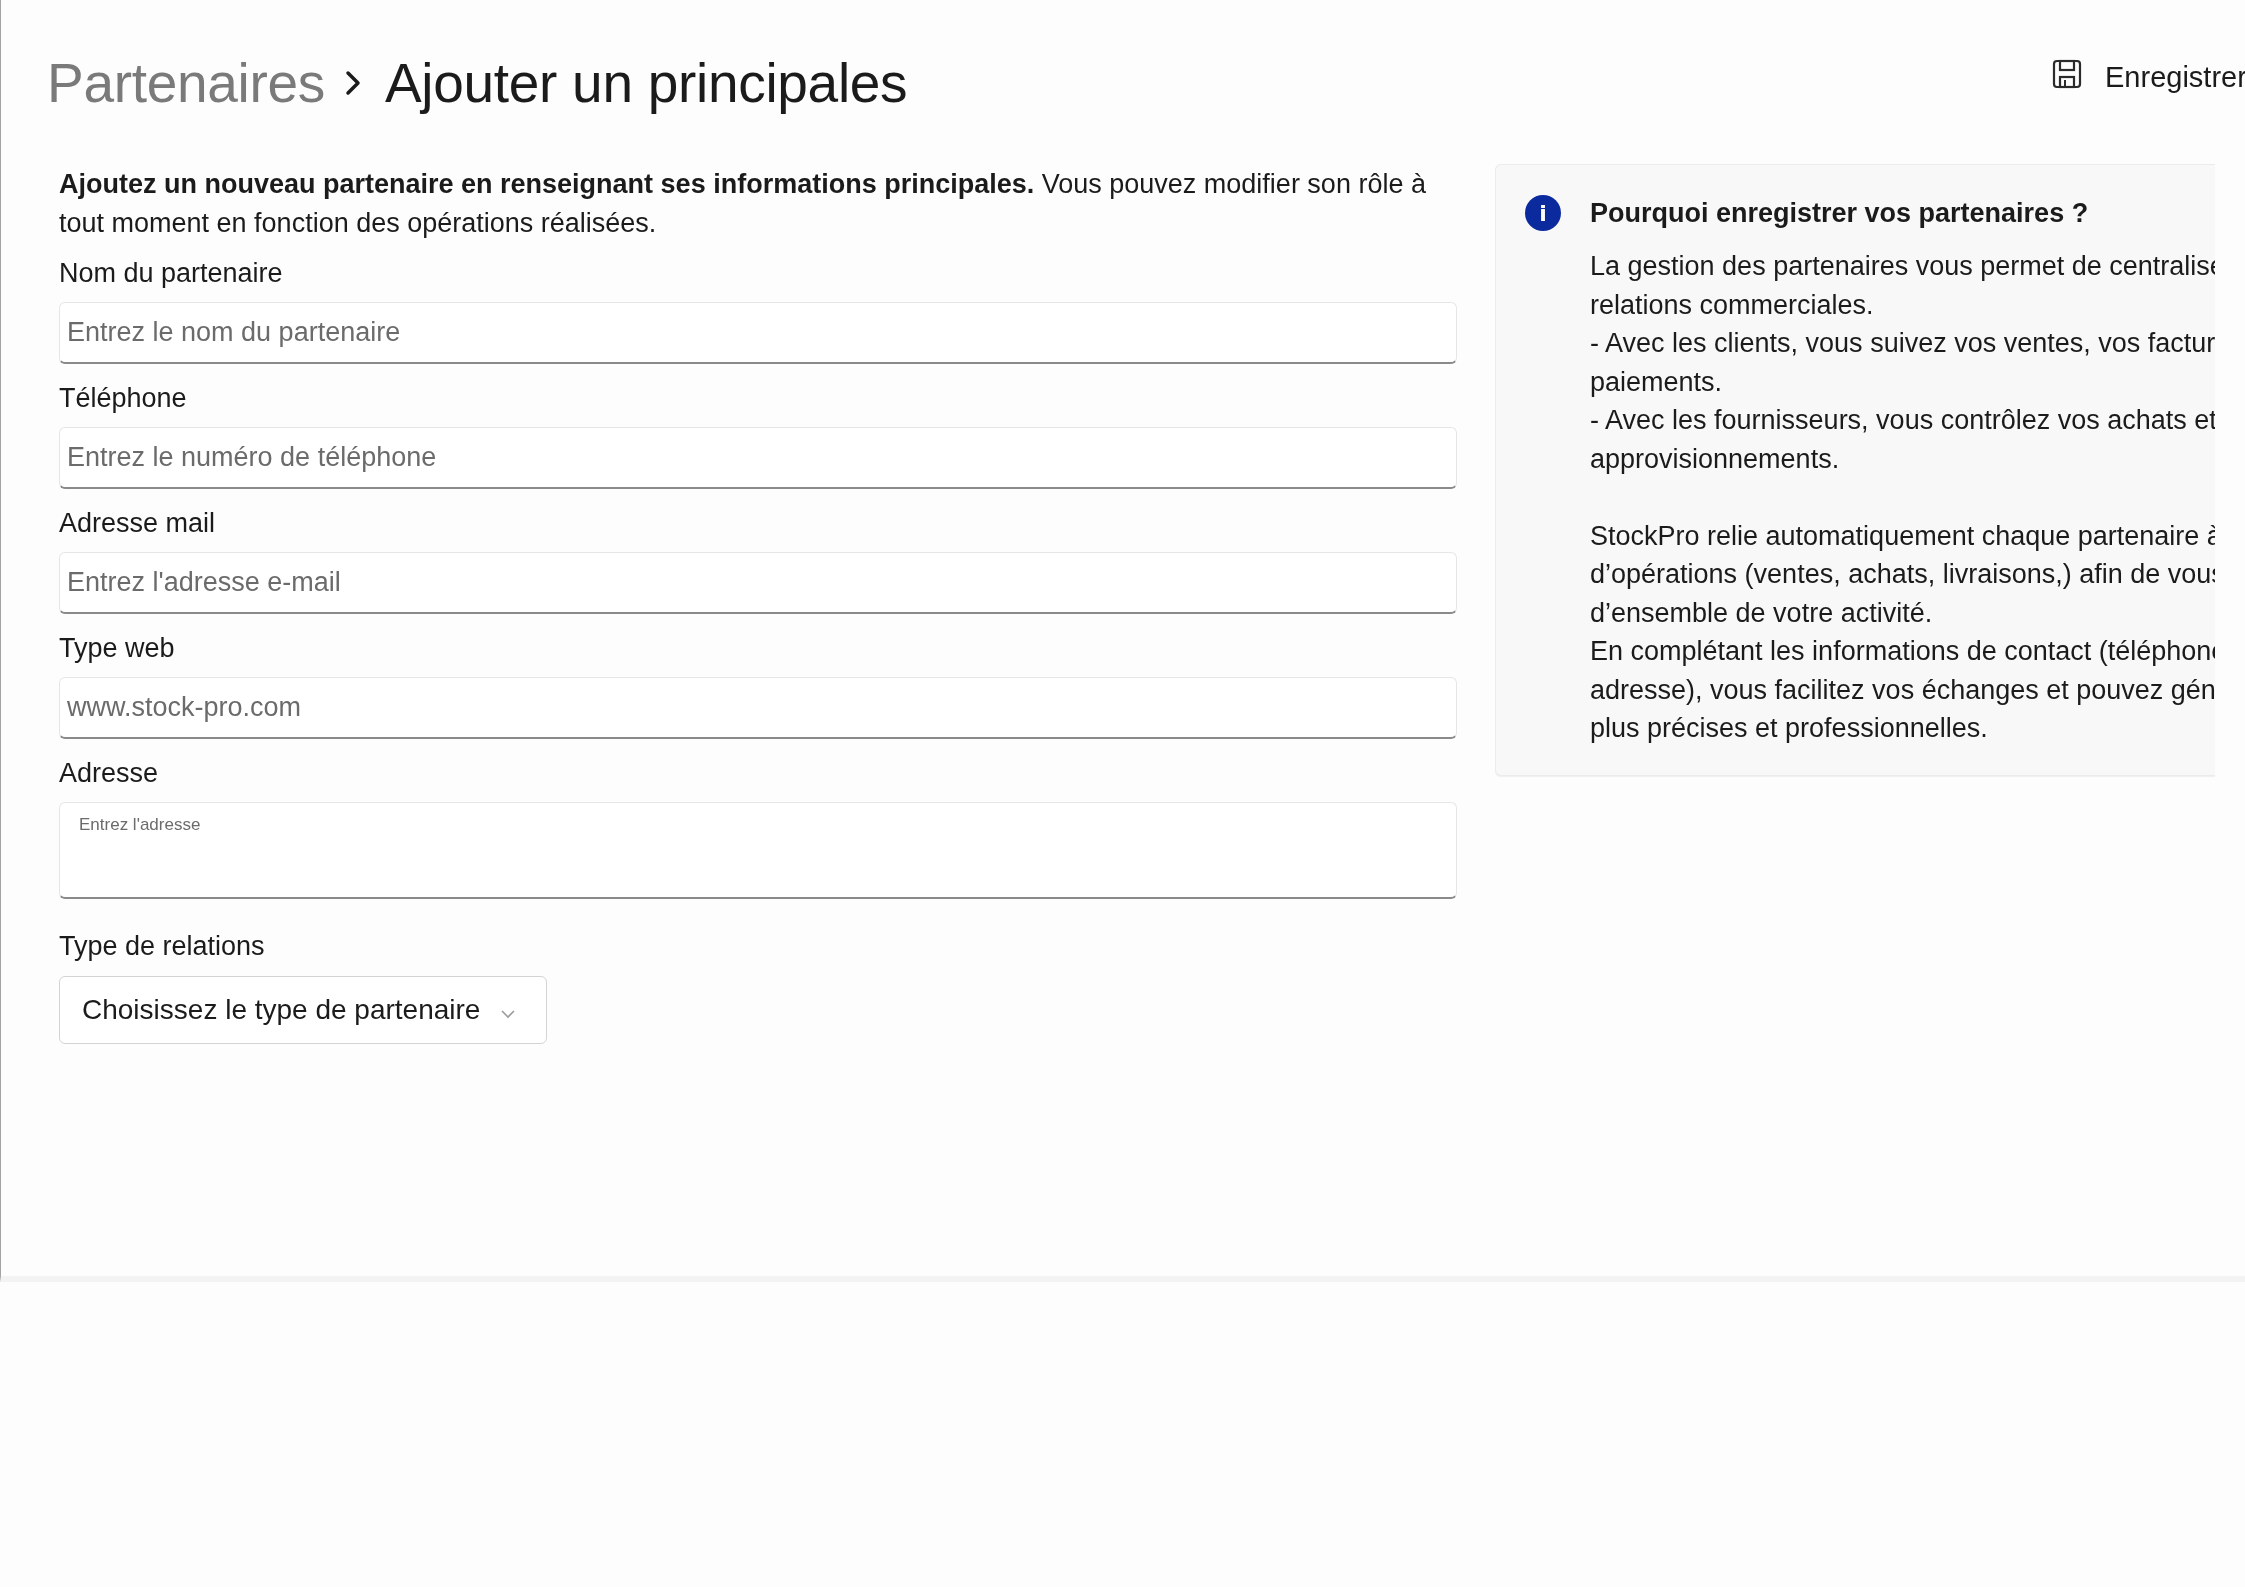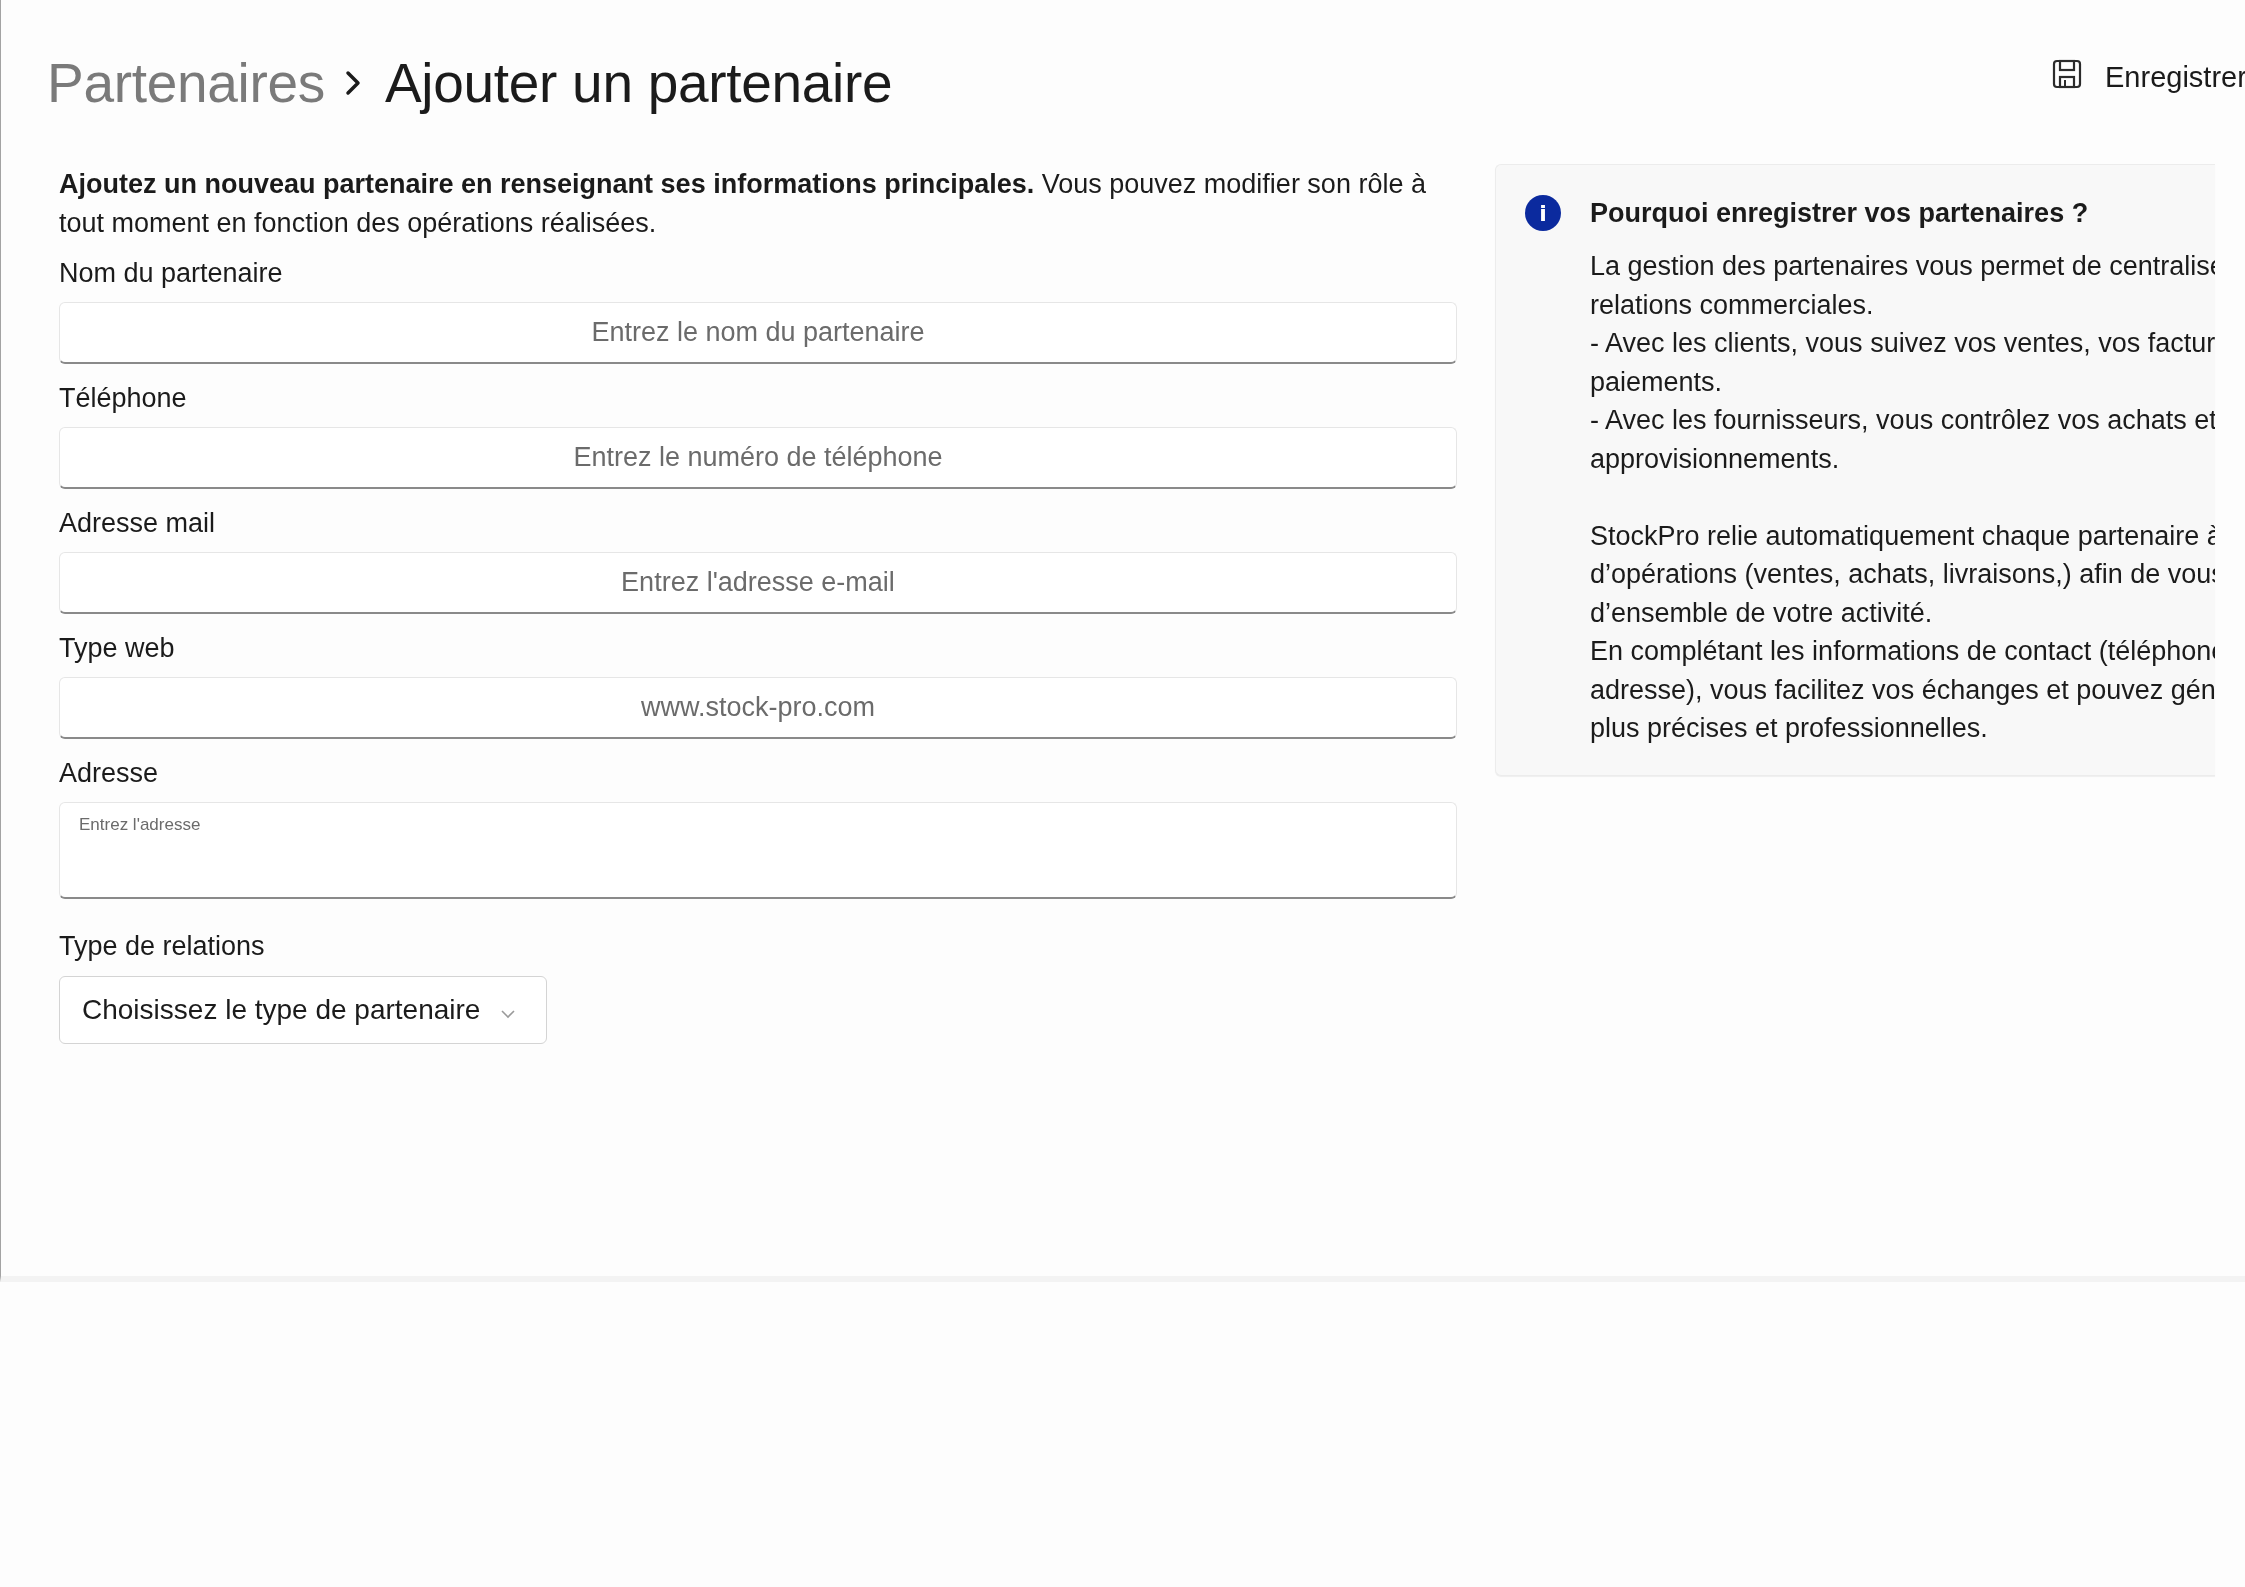--- a/index.html
+++ b/index.html
@@ -44,24 +44,23 @@
   .intro b { font-weight: bold; }
   .field-label {
     font-size: 27px; line-height: 34px; color: #1b1b1b;
     margin-top: 17px; margin-bottom: 12px;
   }
   .field-label.first { margin-top: 13px; }
   .text-input {
     display: block; width: 1398px; height: 62px;
     border: 1px solid #e6e6e6; border-bottom: 2px solid #8a8a8a;
     border-radius: 6px; background: #ffffff;
-    padding: 0 19px;
+    padding: 0 7px;
     font-family: inherit; font-size: 27px; color: #1b1b1b;
     outline: none;
-    text-align: center;
   }
   .text-input::placeholder { color: #6b6b6b; }
   .text-area {
     display: block; width: 1398px; height: 97px;
     border: 1px solid #e6e6e6; border-bottom: 2px solid #8a8a8a;
     border-radius: 6px; background: #ffffff;
     padding: 12px 19px;
     font-family: inherit; font-size: 17px; color: #1b1b1b;
     resize: none; outline: none;
   }
@@ -108,21 +107,21 @@
 
 <div class="page">
 
   <div class="breadcrumb">
     <span class="crumb-parent">Partenaires</span>
     <span class="crumb-sep">
       <svg viewBox="0 0 22 36">
           <path d="M5 8 L15 18 L5 28" fill="none" stroke="#1b1b1b" stroke-width="3.5" stroke-linecap="round" stroke-linejoin="round"></path>
         </svg>
     </span>
-    <span class="crumb-current">Ajouter un partenaire</span>
+    <span class="crumb-current">Ajouter un principales</span>
   </div>
 
   <button class="save-button">
     <span>
       <svg viewBox="0 0 32 32">
         <rect x="3" y="3" width="26" height="26" rx="3" fill="none" stroke="#2b2b2b" stroke-width="2.2"></rect>
         <rect x="9" y="3" width="14" height="9" fill="none" stroke="#2b2b2b" stroke-width="2.2"></rect>
         <rect x="9" y="19" width="14" height="10" fill="none" stroke="#2b2b2b" stroke-width="2.2"></rect>
         <line x1="14" y1="22" x2="14" y2="29" stroke="#2b2b2b" stroke-width="2"></line>
       </svg>

